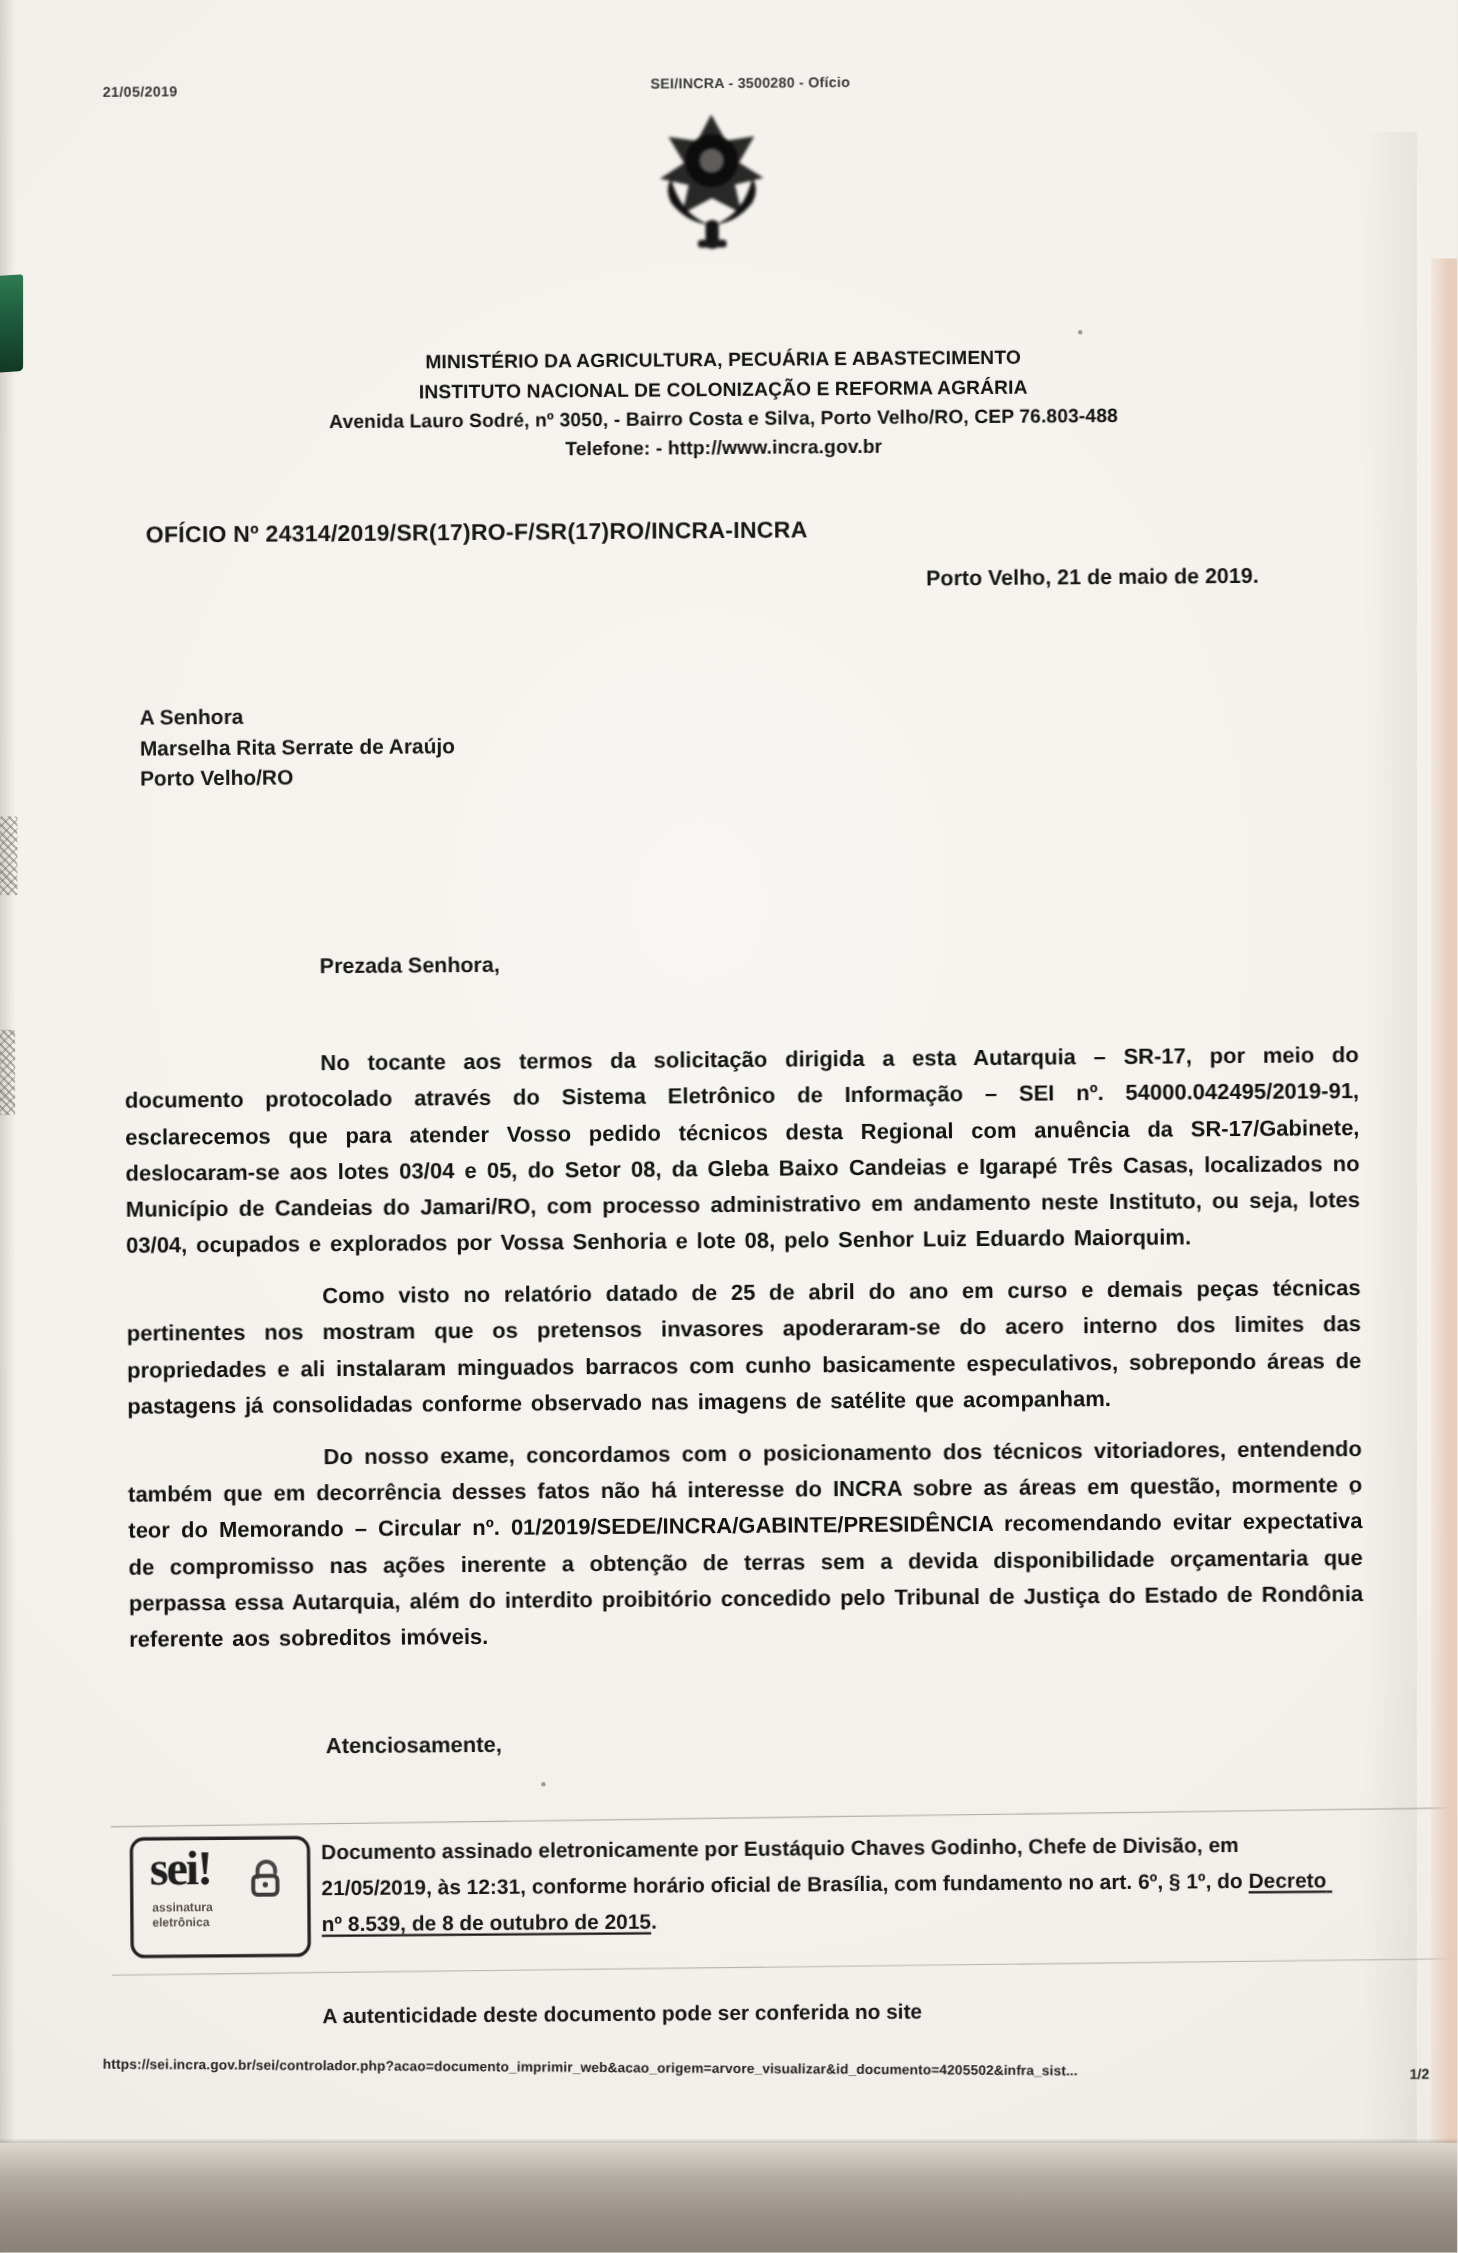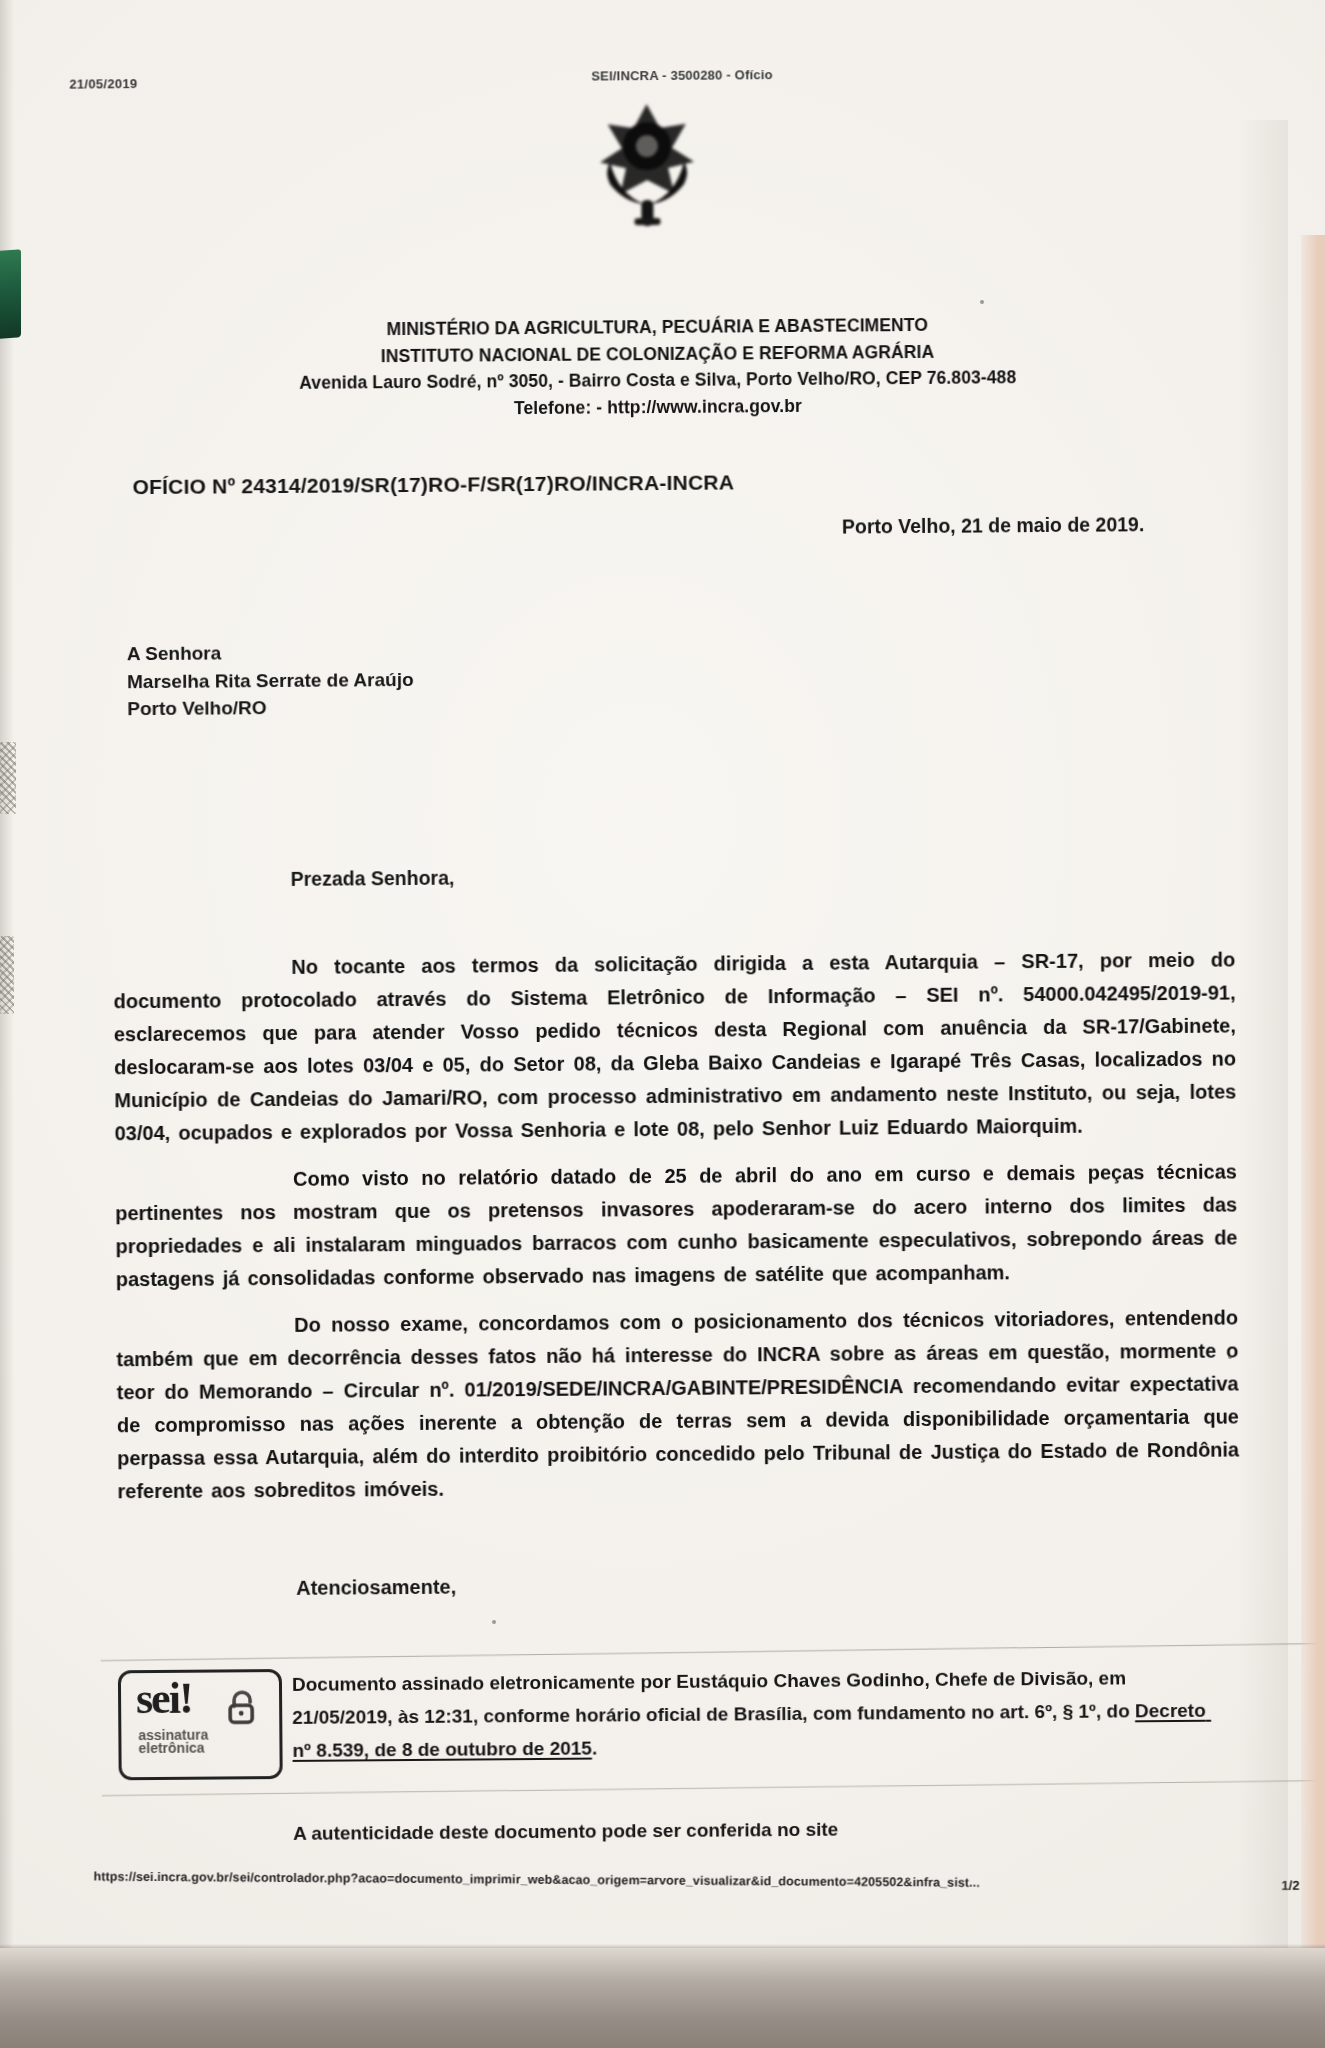--- a/index.html
+++ b/index.html
@@ -6,21 +6,21 @@
   .page{
     position:relative;width:1325px;height:2048px;overflow:hidden;
     background:
       radial-gradient(ellipse 120% 90% at 48% 40%, #f8f6f2 0%, #f3f0eb 55%, #e9e5df 100%);
     font-family:"Liberation Sans",sans-serif;color:#1b1b1b;
   }
   .sheet{position:absolute;inset:0;transform:rotate(-0.45deg);transform-origin:50% 45%;
     filter:blur(0.28px) contrast(1.04);}
   .abs{position:absolute;}
   
-  .print-date{left:76px;top:72px;font-size:13px;font-weight:700;color:#3a3a3a;letter-spacing:.3px;}
+  .print-date{left:100px;top:72px;font-size:13px;font-weight:700;color:#3a3a3a;letter-spacing:.3px;}
   .print-ref{left:598px;top:68px;font-size:13px;font-weight:600;color:#3e3e3e;letter-spacing:.2px;}
   
   .emblem{left:596px;top:102px;width:114px;height:134px;}
   .emblem svg{filter:blur(1.4px);}
   
   .letterhead{left:150px;top:314px;width:1024px;text-align:center;font-weight:700;
     font-size:17.5px;line-height:26.5px;letter-spacing:.1px;color:#171717;}
   
   .oficio{left:136px;top:471px;font-size:21px;font-weight:700;letter-spacing:.2px;}
   .city-date{left:845px;top:517px;font-size:19.5px;font-weight:700;}
@@ -32,21 +32,21 @@
   .body-text{left:113px;top:948px;width:1122px;font-size:20px;font-weight:600;
     line-height:33px;text-align:justify;word-spacing:2.5px;color:#161616;}
   .body-text p{margin:0 0 14px 0;text-indent:178px;}
   .closing{left:291px;top:1574px;font-size:20px;font-weight:700;}
   
   .hr-top{left:95px;top:1652px;width:1216px;border-top:1.5px solid rgba(95,89,80,.45);transform:rotate(-.35deg);}
   .hr-bottom{left:95px;top:1788px;width:1216px;border-top:1.5px solid rgba(95,89,80,.4);transform:rotate(-.25deg);}
   
   .sig-box{left:112px;top:1666px;width:158px;height:104px;border:3.5px solid #262626;border-radius:13px;}
   .sei-word{position:absolute;left:15px;top:0px;font-size:44px;font-weight:800;letter-spacing:-2px;color:#232323;font-family:Liberation Serif, serif;}
-  .sei-captions{position:absolute;left:17px;top:56px;font-size:14px;line-height:12.5px;font-weight:700;color:#5b5450;}
+  .sei-captions{position:absolute;left:17px;top:56px;font-size:11px;line-height:12.5px;font-weight:700;color:#5b5450;}
   .padlock{position:absolute;left:104px;top:18px;width:34px;height:36px;}
   .sig-text{left:286px;top:1665px;width:936px;font-size:19px;line-height:33px;font-weight:600;white-space:pre-wrap;}
   .sig-text .strong{font-weight:700;}
   .sig-text .link{text-decoration:underline;text-decoration-thickness:2px;text-underline-offset:3px;}
   .authenticity{left:286px;top:1820px;font-size:19px;font-weight:700;}
   
   .url-row{left:86px;top:1874px;width:1206px;display:flex;justify-content:space-between;align-items:flex-start;
     transform:rotate(.85deg);font-weight:700;color:#262626;}
   .url{font-size:12.5px;letter-spacing:.1px;}
   .pageno{font-size:13px;margin-left:14px;}

